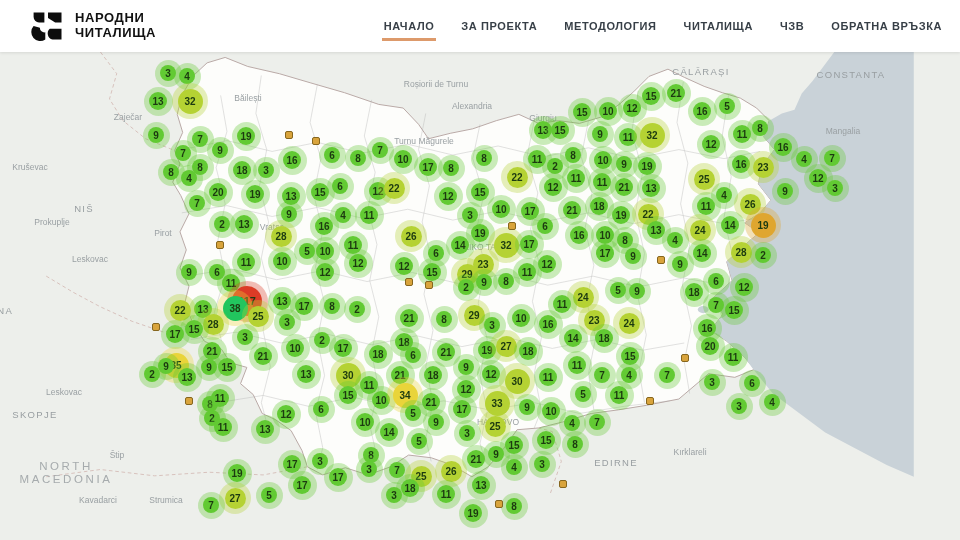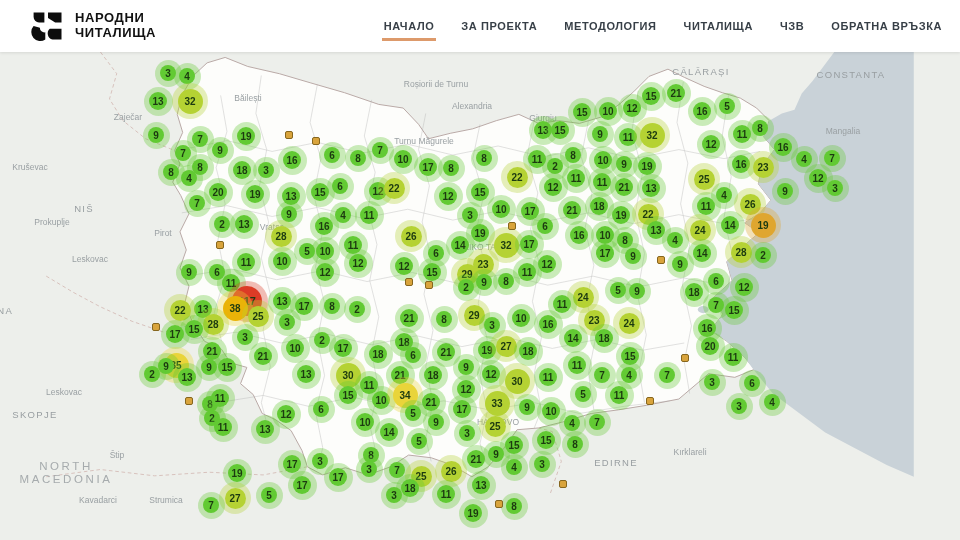--- a/index.html
+++ b/index.html
@@ -414,21 +414,21 @@
         <div class="cluster" style="left: 203.5px; top: 206.5px; width: 27px; height: 27px; background: rgba(98, 202, 51, 0.333);">
           <div class="cluster-core" style="width: 16px; height: 16px; background: rgb(98, 202, 51);">6</div>
         </div>
         <div class="cluster" style="left: 216.5px; top: 216.5px; width: 29px; height: 29px; background: rgba(98, 202, 51, 0.333);">
           <div class="cluster-core" style="width: 18px; height: 18px; background: rgb(98, 202, 51);">11</div>
         </div>
         <div class="cluster" style="left: 226.5px; top: 228.5px; width: 41px; height: 41px; background: rgba(220, 59, 38, 0.333);">
           <div class="cluster-core" style="width: 30px; height: 30px; background: rgb(220, 59, 38); font-size: 11px;">117</div>
         </div>
         <div class="cluster" style="left: 217px; top: 238px; width: 36px; height: 36px; background: rgba(233, 212, 58, 0.333);">
-          <div class="cluster-core" style="width: 25px; height: 25px; background: #eab308;">38</div>
+          <div class="cluster-core" style="width: 25px; height: 25px; background: #22c55e;">38</div>
         </div>
         <div class="cluster" style="left: 242px; top: 248px; width: 32px; height: 32px; background: rgba(181, 210, 51, 0.333);">
           <div class="cluster-core" style="width: 21px; height: 21px; background: rgb(181, 210, 51);">25</div>
         </div>
         <div class="cluster" style="left: 188.5px; top: 242.5px; width: 29px; height: 29px; background: rgba(98, 202, 51, 0.333);">
           <div class="cluster-core" style="width: 18px; height: 18px; background: rgb(98, 202, 51);">13</div>
         </div>
         <div class="cluster" style="left: 164px; top: 242px; width: 32px; height: 32px; background: rgba(181, 210, 51, 0.333);">
           <div class="cluster-core" style="width: 21px; height: 21px; background: rgb(181, 210, 51);">22</div>
         </div>

